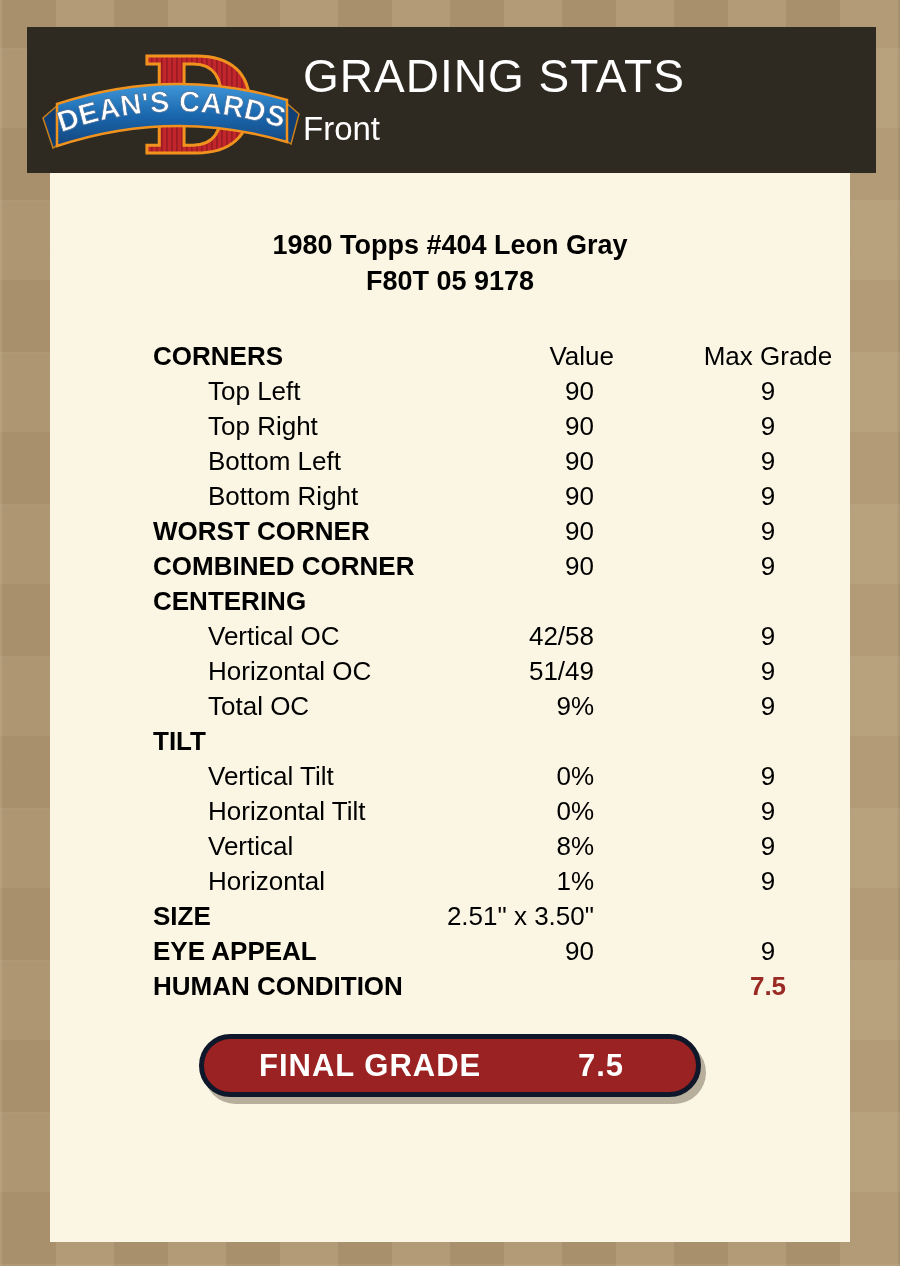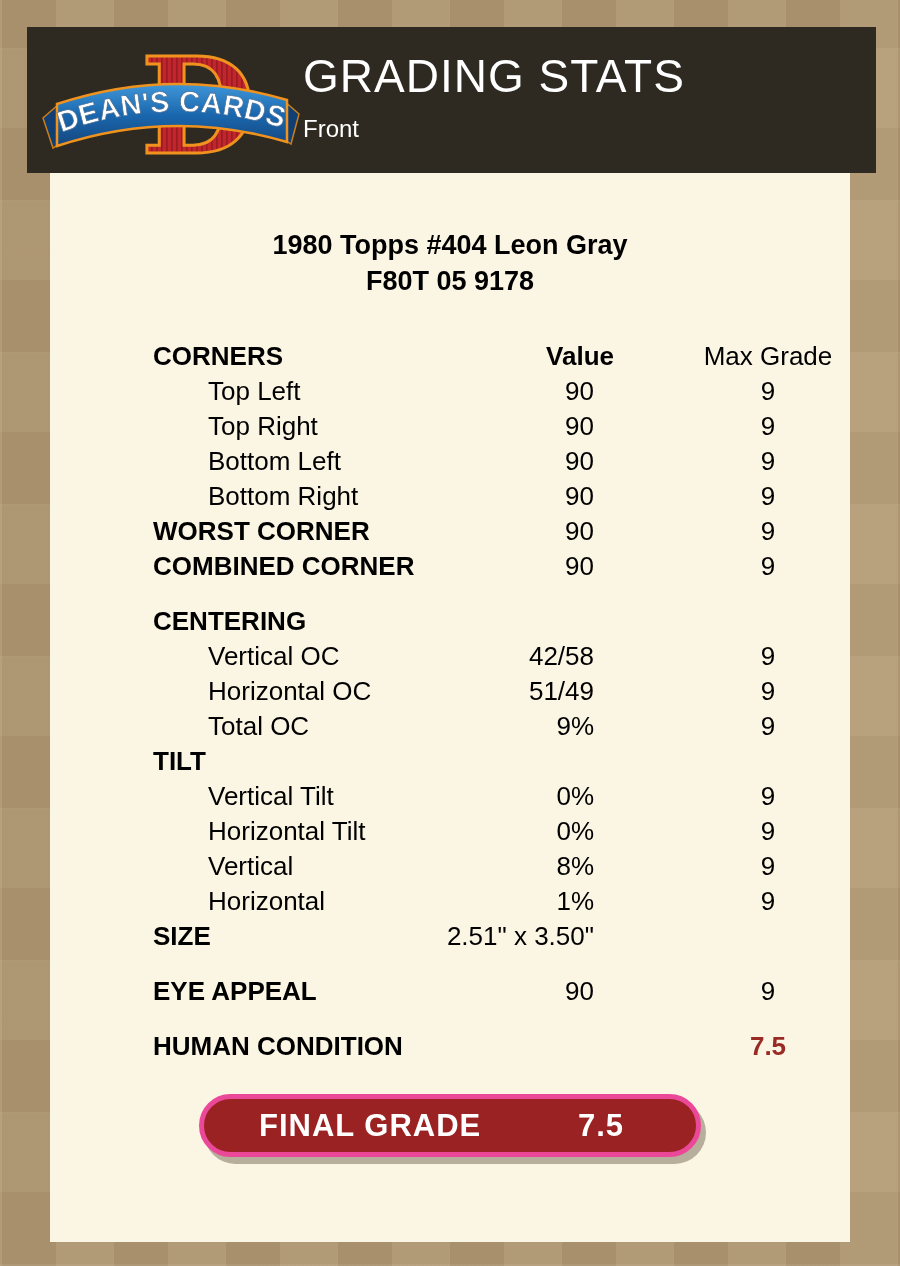--- a/index.html
+++ b/index.html
@@ -23,21 +23,21 @@
   .header-bar {
     position:absolute; left:27px; top:27px;
     width:849px; height:146px;
     background:#2f2a21;
     display:flex; align-items:center;
   }
   .logo-box { width:262px; height:132px; margin-left:14px; flex:0 0 auto; }
   .logo-box svg { display:block; width:262px; height:132px; }
   .head-text { flex:1 1 auto; text-align:left; color:#ffffff; padding-bottom:2px; }
   .head-title { font-size:46px; line-height:50px; letter-spacing:1px; }
-  .head-sub   { font-size:24px; line-height:36px; margin-top:10px; }
+  .head-sub   { font-size:33px; line-height:36px; margin-top:10px; }
 
   
   .panel {
     position:absolute; left:50px; top:173px;
     width:800px; height:1069px;
     background:#fbf5e4;
     box-sizing:border-box;
     padding-top:54px;
     color:#000;
   }
@@ -45,36 +45,36 @@
   .card-code  { text-align:center; font-size:27px; line-height:36px;font-weight:bold; }
 
   .stats-table { margin:40px 0 0 103px; width:697px; }
   .row {
     display:grid;
     grid-template-columns:256px 181px 260px;
     height:35px; align-items:center;
     font-size:26px;
     gap:24px;
   }
-  .row.gap { margin-top:20px; }
+  .row.gap { margin-top:0; }
   .lbl { white-space:nowrap; overflow:visible; }
   .lbl.b { font-weight:bold; }
   .lbl.ind { padding-left:55px; }
   .val { text-align:right; padding-right:20px; white-space:nowrap; }
-  .val.hdrv { padding-right:0; font-weight:bold; }
+  .val.hdrv { padding-right:0; font-weight:normal; }
   .max { text-align:center; }
   .max.hdrm { font-weight:normal; }
   .max.red { color:#992b24; font-weight:bold; }
 
   .final-btn {
     width:502px; height:63px;
     margin:30px auto 0 auto;
     box-sizing:border-box;
     background:#9a2222;
-    border:5px solid #ec4899;
+    border:5px solid #0f172a;
     border-radius:32px;
     box-shadow:5px 7px 0 #b7ae9c;
     display:flex; align-items:center; justify-content:space-between;
     padding:0 72px 0 55px;
     color:#ffffff; font-size:31px; font-weight:bold; letter-spacing:1px;
   }
 </style>
 </head>
 <body>
 

